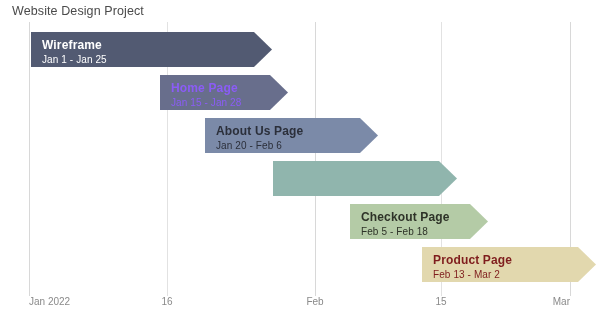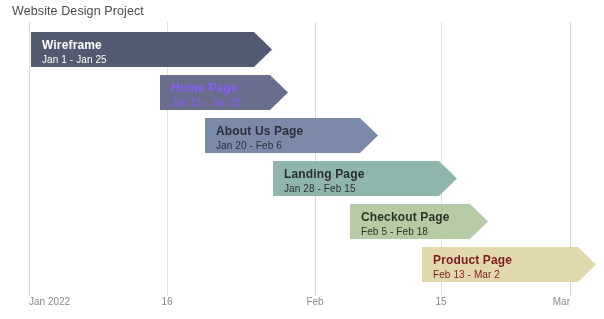--- a/index.html
+++ b/index.html
@@ -133,24 +133,20 @@
         </svg>
         <div class="task-text" style="color: rgb(43, 47, 58);">
           <span class="task-name">About Us Page</span>
           <span class="task-dates">Jan 20 - Feb 6</span>
         </div>
       </div>
       <div class="task-bar" style="left: 273px; top: 161px; width: 184px;">
         <svg width="184" height="35" viewBox="0 0 184 35">
           <polygon points="0,0 166,0 184,17.5 166,35 0,35" fill="#90b5ad"></polygon>
         </svg>
-        <div class="task-text" style="color: rgb(43, 47, 45);">
-          <span class="task-name">Landing Page</span>
-          <span class="task-dates">Jan 28 - Feb 15</span>
-        </div>
       </div>
       <div class="task-bar" style="left: 350px; top: 204px; width: 138px;">
         <svg width="138" height="35" viewBox="0 0 138 35">
           <polygon points="0,0 120,0 138,17.5 120,35 0,35" fill="#b4cba6"></polygon>
         </svg>
         <div class="task-text" style="color: rgb(46, 51, 40);">
           <span class="task-name">Checkout Page</span>
           <span class="task-dates">Feb 5 - Feb 18</span>
         </div>
       </div>

